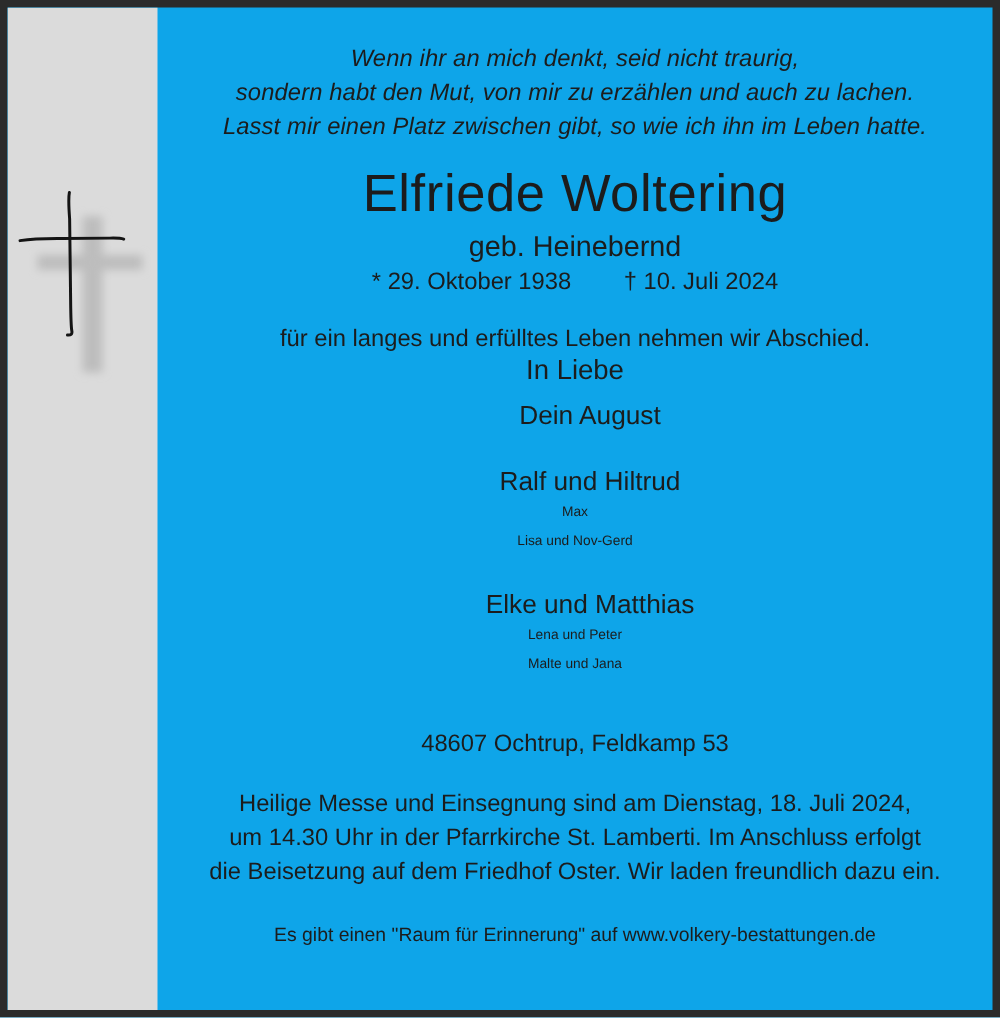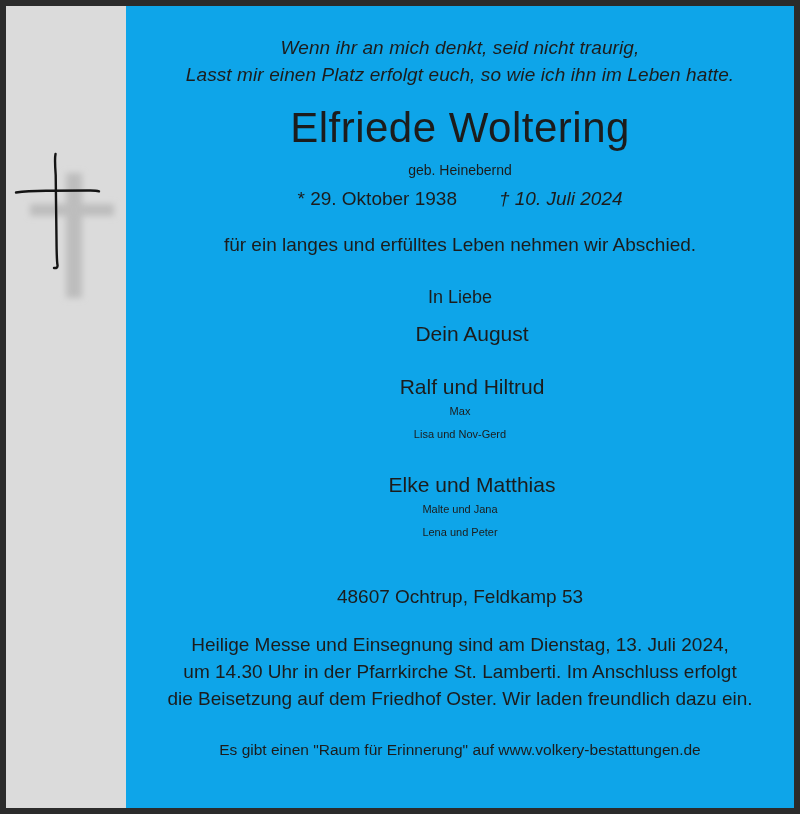--- a/index.html
+++ b/index.html
@@ -42,37 +42,36 @@
   }
   .deceased-name {
     margin-top: 16px;
     font-size: 42px;
     font-weight: 400;
     line-height: 48px;
     letter-spacing: 0.5px;
   }
   .maiden-name {
     margin-top: 6px;
-    font-size: 14px;
+    font-size: 23px;
     line-height: 24px;
   }
   .life-dates {
     margin-top: 5px;
     font-size: 19px;
     line-height: 24px;
   }
-  .life-dates .death-date { margin-left: 42px; font-style: italic; }
+  .life-dates .death-date { margin-left: 42px; }
   .tribute {
     margin-top: 20px;
     font-size: 19px;
     line-height: 27px;
   }
   .closing {
-    margin-top: 28px;
-    font-size: 18px;
+    font-size: 22px;
     line-height: 22px;
     text-align: center;
   }
   .mourner-group-first { margin-top: 13px; }
   .mourner-group { margin-top: 27px; }
   .mourner-primary {
     font-size: 21px;
     line-height: 26px;
     padding-left: 24px;
   }
@@ -120,21 +119,22 @@
           <path d="M 10 47.5 Q 22 45.6 44 45.8 L 82 45.5 Q 90 45.3 93 46.3"></path>
         </g>
       </svg>
     </div>
   </div>
 
   <div class="content">
 
     <div class="epigraph">
       <div>Wenn ihr an mich denkt, seid nicht traurig,</div>
-      <div>Lasst mir einen Platz erfolgt euch, so wie ich ihn im Leben hatte.</div>
+      <div>sondern habt den Mut, von mir zu erzählen und auch zu lachen.</div>
+      <div>Lasst mir einen Platz zwischen gibt, so wie ich ihn im Leben hatte.</div>
     </div>
 
     <div class="deceased-name">Elfriede Woltering</div>
 
     <div class="maiden-name">geb. Heinebernd</div>
 
     <div class="life-dates">
       <span class="birth-date">* 29. Oktober 1938</span><span class="death-date">† 10. Juli 2024</span>
     </div>
 
@@ -149,28 +149,28 @@
     </div>
 
     <div class="mourner-group">
       <div class="mourner-primary">Ralf und Hiltrud</div>
       <div class="mourner-child">Max</div>
       <div class="mourner-child">Lisa und Nov-Gerd</div>
     </div>
 
     <div class="mourner-group">
       <div class="mourner-primary">Elke und Matthias</div>
+      <div class="mourner-child">Lena und Peter</div>
       <div class="mourner-child">Malte und Jana</div>
-      <div class="mourner-child">Lena und Peter</div>
     </div>
 
     <div class="address">48607 Ochtrup, Feldkamp 53</div>
 
     <div class="service">
-      <div>Heilige Messe und Einsegnung sind am Dienstag, 13. Juli 2024,</div>
+      <div>Heilige Messe und Einsegnung sind am Dienstag, 18. Juli 2024,</div>
       <div>um 14.30 Uhr in der Pfarrkirche St. Lamberti. Im Anschluss erfolgt</div>
       <div>die Beisetzung auf dem Friedhof Oster. Wir laden freundlich dazu ein.</div>
     </div>
 
     <div class="memorial-note">Es gibt einen "Raum für Erinnerung" auf www.volkery-bestattungen.de</div>
 
   </div>
 </div>
 
 </body></html>

